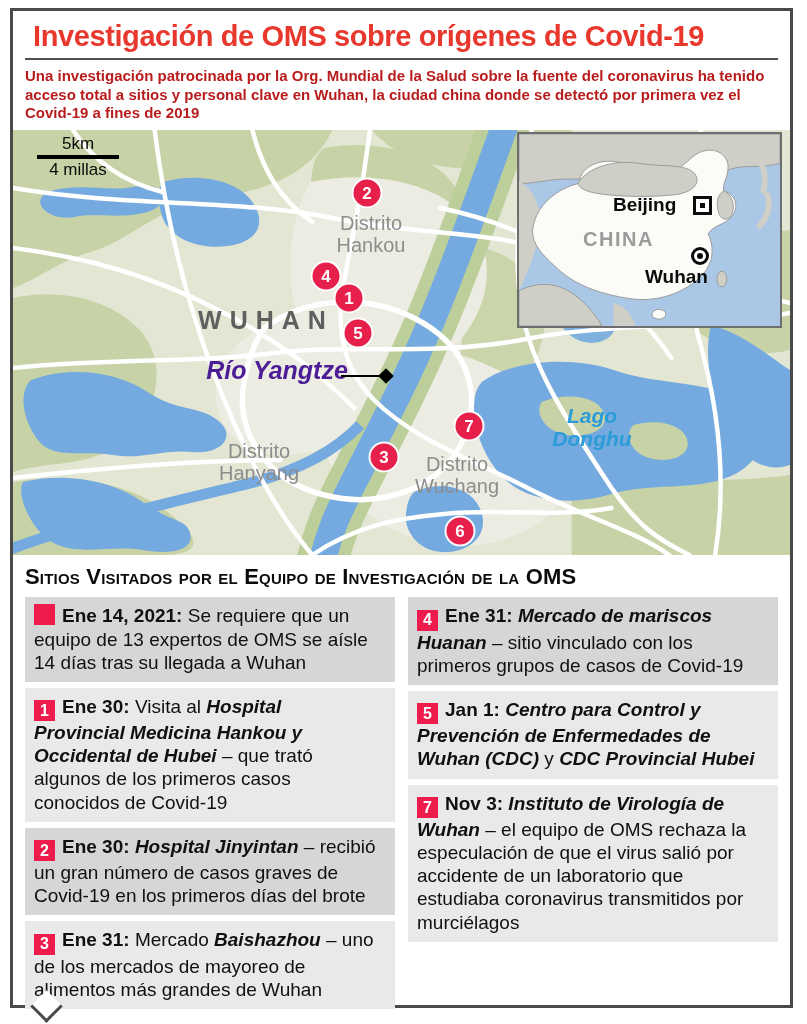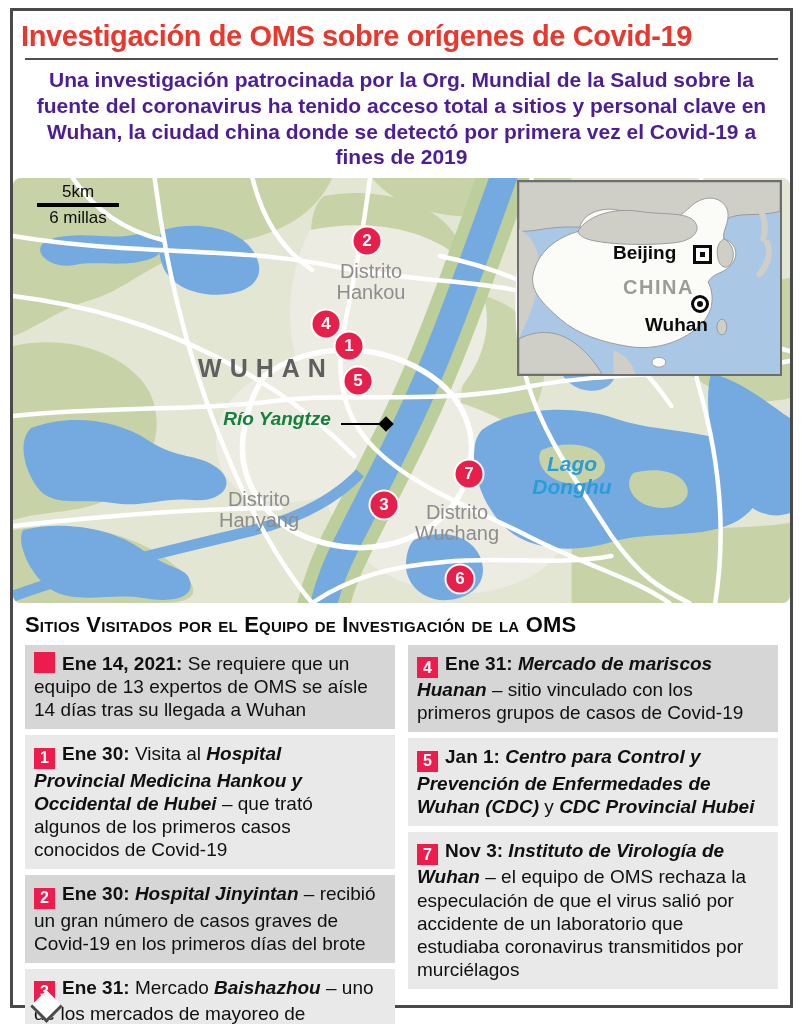--- a/index.html
+++ b/index.html
@@ -1,48 +1,48 @@
 <!DOCTYPE html>
 <html><head>
 <meta charset="utf-8">
 <style>
   html,body{margin:0;padding:0;background:#fff;}
   body{width:807px;height:1024px;position:relative;font-family:"Liberation Sans",sans-serif;color:#111;}
   .frame{position:absolute;left:10px;top:8px;width:783px;height:1000px;border:3px solid #4a4a4a;box-sizing:border-box;background:#fff;}
   .notch{position:absolute;left:22px;bottom:-13px;width:20px;height:20px;background:#fff;border-right:3px solid #4a4a4a;border-bottom:3px solid #4a4a4a;transform:rotate(45deg);}
   .inner{padding:6px 0 0 0;}
-  h1.title{margin:4px 12px 0 8px;font-size:29px;line-height:1.05;font-weight:bold;color:#e8382d;letter-spacing:-0.4px;}
+  h1.title{margin:4px 12px 0 20px;font-size:29px;line-height:1.05;font-weight:bold;color:#e8382d;letter-spacing:-0.4px;}
   .title-rule{border:none;border-top:2px solid #4f4f4f;margin:7px 12px 7px 12px;}
-  .intro{margin:0 12px 8px 12px;font-size:21px;font-weight:bold;line-height:1.22;color:#4c1d95;text-align:center;}
+  .intro{margin:0 12px 8px 12px;font-size:15px;font-weight:bold;line-height:1.22;color:#b91c1c;}
 
   
-  .map{position:relative;width:777px;height:425px;overflow:hidden;background:#e4e6d4;border-radius:8px;}
+  .map{position:relative;width:777px;height:425px;overflow:hidden;background:#e4e6d4;}
   .map svg.base{position:absolute;left:0;top:0;width:100%;height:100%;}
   .scalebox{position:absolute;left:22px;top:4px;width:86px;text-align:center;font-size:17px;color:#0c0c0c;}
   .scalebar{height:4px;background:#000;margin:1px 2px;}
   .maplabel{position:absolute;transform:translate(-50%,-50%);font-weight:normal;color:#8d8d8d;font-size:20px;line-height:1.08;text-align:center;white-space:nowrap;}
   .citylabel{position:absolute;transform:translate(-50%,-50%);font-weight:bold;color:#5f5f5f;font-size:25px;letter-spacing:8px;white-space:nowrap;}
   .waterlabel{position:absolute;transform:translate(-50%,-50%);font-weight:bold;font-style:italic;text-align:center;white-space:nowrap;line-height:1.1;}
-  .river-label{color:#15803d;font-size:19px;}
-  .lake-label{color:#2b9cd8;font-size:21px;}
+  .river-label{color:#4c1d95;font-size:25px;}
+  .lake-label{color:#2b9cd8;font-size:21px;margin-left:20px;}
   .pointer-line{position:absolute;height:2px;background:#000;}
   .diamond{position:absolute;width:11px;height:11px;background:#000;transform:translate(-50%,-50%) rotate(45deg);}
   .marker{position:absolute;transform:translate(-50%,-50%);width:27px;height:27px;border-radius:50%;background:#e61f4b;color:#fff;font-size:17px;font-weight:bold;display:flex;align-items:center;justify-content:center;box-shadow:0 0 0 2px rgba(255,255,255,0.95),0 1px 2px rgba(0,0,0,0.35);}
 
   
   .inset{position:absolute;left:504px;top:2px;width:265px;height:196px;border:2px solid #6e6e6e;box-sizing:border-box;background:#aac8e6;overflow:hidden;}
   .inset svg{position:absolute;left:0;top:0;width:100%;height:100%;}
   .inset .scalebox{left:76px;top:2px;width:104px;font-size:16px;}
   .inset .scalebar{height:3px;margin:1px 22px;}
-  .city-row{position:absolute;display:flex;align-items:flex-end;gap:17px;font-size:19px;font-weight:bold;color:#0b0b0b;}
+  .city-row{position:absolute;display:flex;align-items:center;gap:17px;font-size:19px;font-weight:bold;color:#0b0b0b;}
   .sq-icon{width:13px;height:13px;border:3px solid #0b0b0b;background:#fff;display:flex;align-items:center;justify-content:center;}
   .sq-icon span{width:5px;height:5px;background:#0b0b0b;display:block;}
   .tgt-icon{position:absolute;width:12px;height:12px;border:3px solid #0b0b0b;border-radius:50%;background:#fff;display:flex;align-items:center;justify-content:center;box-shadow:0 0 0 2px #fff;}
   .tgt-icon span{width:6px;height:6px;border-radius:50%;background:#0b0b0b;display:block;}
-  .country-label{position:absolute;font-size:20px;font-weight:bold;color:#9b9b9b;letter-spacing:1.5px;margin-left:40px;}
+  .country-label{position:absolute;font-size:20px;font-weight:bold;color:#9b9b9b;letter-spacing:1.5px;}
 
   
   .section-title{margin:9px 12px 7px 12px;font-size:22px;font-weight:bold;font-variant:small-caps;letter-spacing:0.2px;color:#0b0b0b;}
   .entries{display:grid;grid-template-columns:1fr 1fr;column-gap:13px;margin:0 12px;}
   .col{display:flex;flex-direction:column;gap:6px;}
   .entry{padding:7px 18px 8px 9px;font-size:19px;line-height:1.22;color:#101010;}
   .bg-a{background:#d6d6d6;}
   .bg-b{background:#e9e9e9;}
   .badge{display:inline-flex;width:21px;height:21px;background:#ed1c4c;color:#fff;font-size:16px;font-weight:bold;align-items:center;justify-content:center;margin-right:7px;vertical-align:-3px;}
   .seg.d{font-weight:bold;}
@@ -104,21 +104,21 @@
           <path d="M300,425 C340,398 382,388 432,384 C492,378 542,388 600,378"></path>
           <path d="M240,0 C250,40 268,70 300,92"></path>
           <path d="M60,0 C80,30 110,52 150,62"></path>
         </g>
         <path d="M252,198 C292,168 352,163 402,188 C452,213 472,258 452,308 C432,356 372,380 312,365 C252,350 222,300 232,250 C237,225 242,213 252,198" fill="none" stroke="#ffffff" stroke-width="5.5" stroke-linecap="round"></path>
       </svg>
 
       <div class="scalebox">
         <div>5km</div>
         <div class="scalebar"></div>
-        <div>6 millas</div>
+        <div>4 millas</div>
       </div>
 
       <div class="citylabel" style="left:253px;top:190px">WUHAN</div>
 
       <div class="maplabel" style="left:358px;top:105px">
         <div>Distrito</div>
         <div>Hankou</div>
       </div>
       <div class="maplabel" style="left:246px;top:333px">
         <div>Distrito</div>

